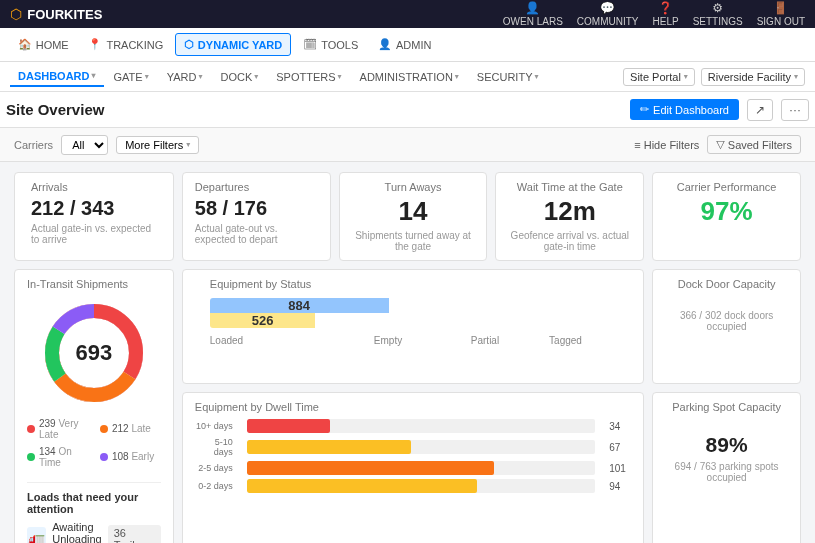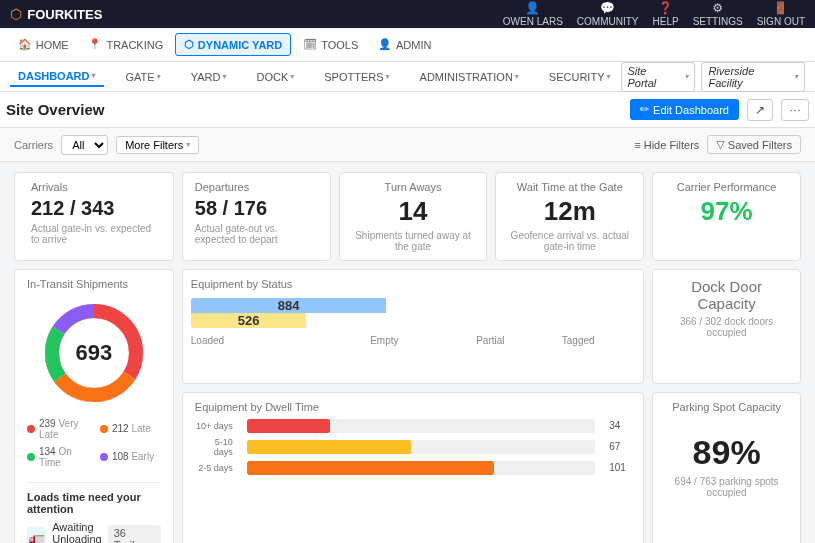--- a/index.html
+++ b/index.html
@@ -15,25 +15,25 @@
     .top-nav-item .icon { font-size: 12px; }
 
     
     .main-nav { background: #fff; border-bottom: 1px solid #ddd; display: flex; align-items: center; height: 34px; padding: 0 10px; gap: 4px; }
     .nav-item { display: flex; align-items: center; gap: 4px; padding: 4px 8px; font-size: 11px; color: #555; cursor: pointer; border-radius: 3px; }
     .nav-item.active { background: #e8f4ff; color: #007bff; font-weight: 600; border: 1px solid #007bff; }
     .nav-item .nav-icon { font-size: 11px; }
 
     
     .sub-nav { background: #fff; border-bottom: 1px solid #e0e0e0; display: flex; align-items: center; height: 30px; padding: 0 10px; gap: 2px; justify-content: space-between; }
-    .sub-nav-left { display: flex; align-items: center; gap: 14px; }
+    .sub-nav-left { display: flex; align-items: center; gap: 2px; }
     .sub-nav-item { padding: 3px 8px; font-size: 11px; color: #555; cursor: pointer; display: flex; align-items: center; gap: 2px; }
     .sub-nav-item.active { color: #007bff; font-weight: 600; border-bottom: 2px solid #007bff; }
     .sub-nav-right { display: flex; align-items: center; gap: 6px; }
-    .site-select { background: #fff; border: 1px solid #ccc; border-radius: 3px; padding: 2px 6px; font-size: 11px; cursor: pointer; display: flex; align-items: center; gap: 14px; font-style: italic; }
+    .site-select { background: #fff; border: 1px solid #ccc; border-radius: 3px; padding: 2px 6px; font-size: 11px; cursor: pointer; display: flex; align-items: center; gap: 3px; }
 
     
     .page-header { background: #fff; border-bottom: 1px solid #e0e0e0; padding: 6px 6px; display: flex; align-items: center; justify-content: space-between; height: 36px; }
     .page-title { font-size: 15px; font-weight: 600; color: #222; }
     .header-actions { display: flex; align-items: center; gap: 8px; }
     .btn-edit { background: #007bff; color: #fff; border: none; border-radius: 3px; padding: 4px 10px; font-size: 11px; cursor: pointer; display: flex; align-items: center; gap: 4px; }
     .btn-icon { background: none; border: 1px solid #ccc; border-radius: 3px; padding: 3px 7px; cursor: pointer; font-size: 12px; color: #555; }
 
     
     .filters-bar { background: #f9f9f9; border-bottom: 1px solid #e0e0e0; padding: 5px 14px; display: flex; align-items: center; justify-content: space-between; height: 34px; }
@@ -60,44 +60,44 @@
 
     
     .donut-container { display: flex; align-items: center; justify-content: space-around; margin-top: 8px; }
     .donut-wrap { position: relative; width: 110px; height: 110px; }
     .donut-center { position: absolute; top: 50%; left: 50%; transform: translate(-50%, -50%); font-size: 22px; font-weight: 700; color: #222; }
     .donut-legend { display: grid; grid-template-columns: 1fr 1fr; gap: 6px 12px; }
     .legend-item { display: flex; align-items: center; gap: 4px; font-size: 10px; color: #555; }
     .legend-dot { width: 8px; height: 8px; border-radius: 50%; flex-shrink: 0; }
 
     
-    .equip-status-card { background: #fff; border: 1px solid #e0e0e0; border-radius: 4px; padding: 8px 8px; grid-column: 2 / 5; grid-row: 2 / 3; }
+    .equip-status-card { background: #fff; border: 1px solid #e0e0e0; border-radius: 4px; padding: 8px 27px; grid-column: 2 / 5; grid-row: 2 / 3; }
     .equip-status-card .card-title { font-size: 11px; color: #777; margin-bottom: 8px; }
     .status-bar-row { display: flex; border-radius: 3px; overflow: hidden; margin-bottom: 4px; height: 28px; }
     .status-seg { display: flex; align-items: center; justify-content: center; font-size: 12px; font-weight: 600; color: #333; }
 
     
     .dwell-card { background: #fff; border: 1px solid #e0e0e0; border-radius: 4px; padding: 8px 12px; grid-column: 2 / 5; grid-row: 3 / 4; }
     .dwell-card .card-title { font-size: 11px; color: #777; margin-bottom: 6px; }
     .dwell-bar-row { display: flex; align-items: center; margin-bottom: 4px; gap: 14px; }
     .dwell-label { font-size: 9px; color: #777; width: 38px; text-align: right; flex-shrink: 0; }
     .dwell-bar-wrap { flex: 1; height: 14px; background: #f0f0f0; border-radius: 2px; overflow: hidden; }
     .dwell-bar { height: 100%; border-radius: 2px; }
     .dwell-val { font-size: 10px; color: #555; width: 22px; }
 
     
     .dock-card { background: #fff; border: 1px solid #e0e0e0; border-radius: 4px; padding: 8px 12px; grid-column: 5 / 6; grid-row: 2 / 3; text-align: center; }
-    .dock-card .card-title { font-size: 15px; color: #777; margin-bottom: 4px; }
+    .dock-card .card-title { font-size: 11px; color: #777; margin-bottom: 20px; }
     .dock-card .card-value { font-size: 26px; font-weight: 700; color: #222; }
     .dock-card .card-sub { font-size: 10px; color: #999; margin-top: 4px; }
 
     
     .parking-card { background: #fff; border: 1px solid #e0e0e0; border-radius: 4px; padding: 8px 12px; grid-column: 5 / 6; grid-row: 3 / 4; text-align: center; }
     .parking-card .card-title { font-size: 11px; color: #777; margin-bottom: 20px; }
-    .parking-card .card-value { font-size: 34px; font-weight: 700; color: #222; }
+    .parking-card .card-value { font-size: 21px; font-weight: 700; color: #222; }
     .parking-card .card-sub { font-size: 10px; color: #999; margin-top: 4px; }
     .attention-row { display: flex; align-items: center; gap: 6px; }
     .attention-icon { width: 24px; height: 24px; background: #e8f4ff; border-radius: 3px; display: flex; align-items: center; justify-content: center; color: #007bff; font-size: 14px; }
     .attention-text { font-size: 11px; color: #333; flex: 1; }
     .attention-badge { background: #f0f0f0; border-radius: 3px; padding: 2px 6px; font-size: 11px; color: #555; font-weight: 500; }
 
     
     .donut-svg { width: 110px; height: 110px; }
 
     .dropdown-arrow { font-size: 8px; color: #999; }
@@ -311,21 +311,21 @@
         <div class="legend-dot" style="background:#22c55e;"></div>
         <span><span>134</span> <span style="color:#999;">On Time</span></span>
       </div>
       <div class="legend-item">
         <div class="legend-dot" style="background:#8b5cf6;"></div>
         <span><span>108</span> <span style="color:#999;">Early</span></span>
       </div>
     </div>
 
     <div style="margin-top:14px;border-top:1px solid #eee;padding-top:8px;">
-      <div class="card-title" style="font-weight:600;color:#333;margin-bottom:6px;">Loads time need your attention</div>
+      <div class="card-title" style="font-weight:600;color:#333;margin-bottom:6px;">Loads that need your attention</div>
       <div class="attention-row">
         <div class="attention-icon">🚛</div>
         <span class="attention-text">Awaiting Unloading (Inbound)</span>
         <span class="attention-badge">36 Trailers</span>
       </div>
     </div>
   </div>
 
   <div class="equip-status-card" style="grid-column:2/5;grid-row:2/3;">
     <div class="card-title">Equipment by Status</div>
@@ -371,20 +371,27 @@
     </div>
 
     <div class="dwell-bar-row">
       <span class="dwell-label">2-5 days</span>
       <div class="dwell-bar-wrap">
         <div class="dwell-bar" style="width:71%;background:#f97316;"></div>
       </div>
       <span class="dwell-val">101</span>
     </div>
 
+    <div class="dwell-bar-row">
+      <span class="dwell-label">0-2 days</span>
+      <div class="dwell-bar-wrap">
+        <div class="dwell-bar" style="width:66%;background:#fbbf24;"></div>
+      </div>
+      <span class="dwell-val">94</span>
+    </div>
   </div>
 
   <div class="dock-card" style="grid-column:5;grid-row:2/3;">
     <div class="card-title">Dock Door Capacity</div>
     <div class="card-sub">366 / 302 dock doors occupied</div>
   </div>
 
   <div class="parking-card" style="grid-column:5;grid-row:3/5;">
     <div class="card-title">Parking Spot Capacity</div>
     <div class="card-value">89%</div>

